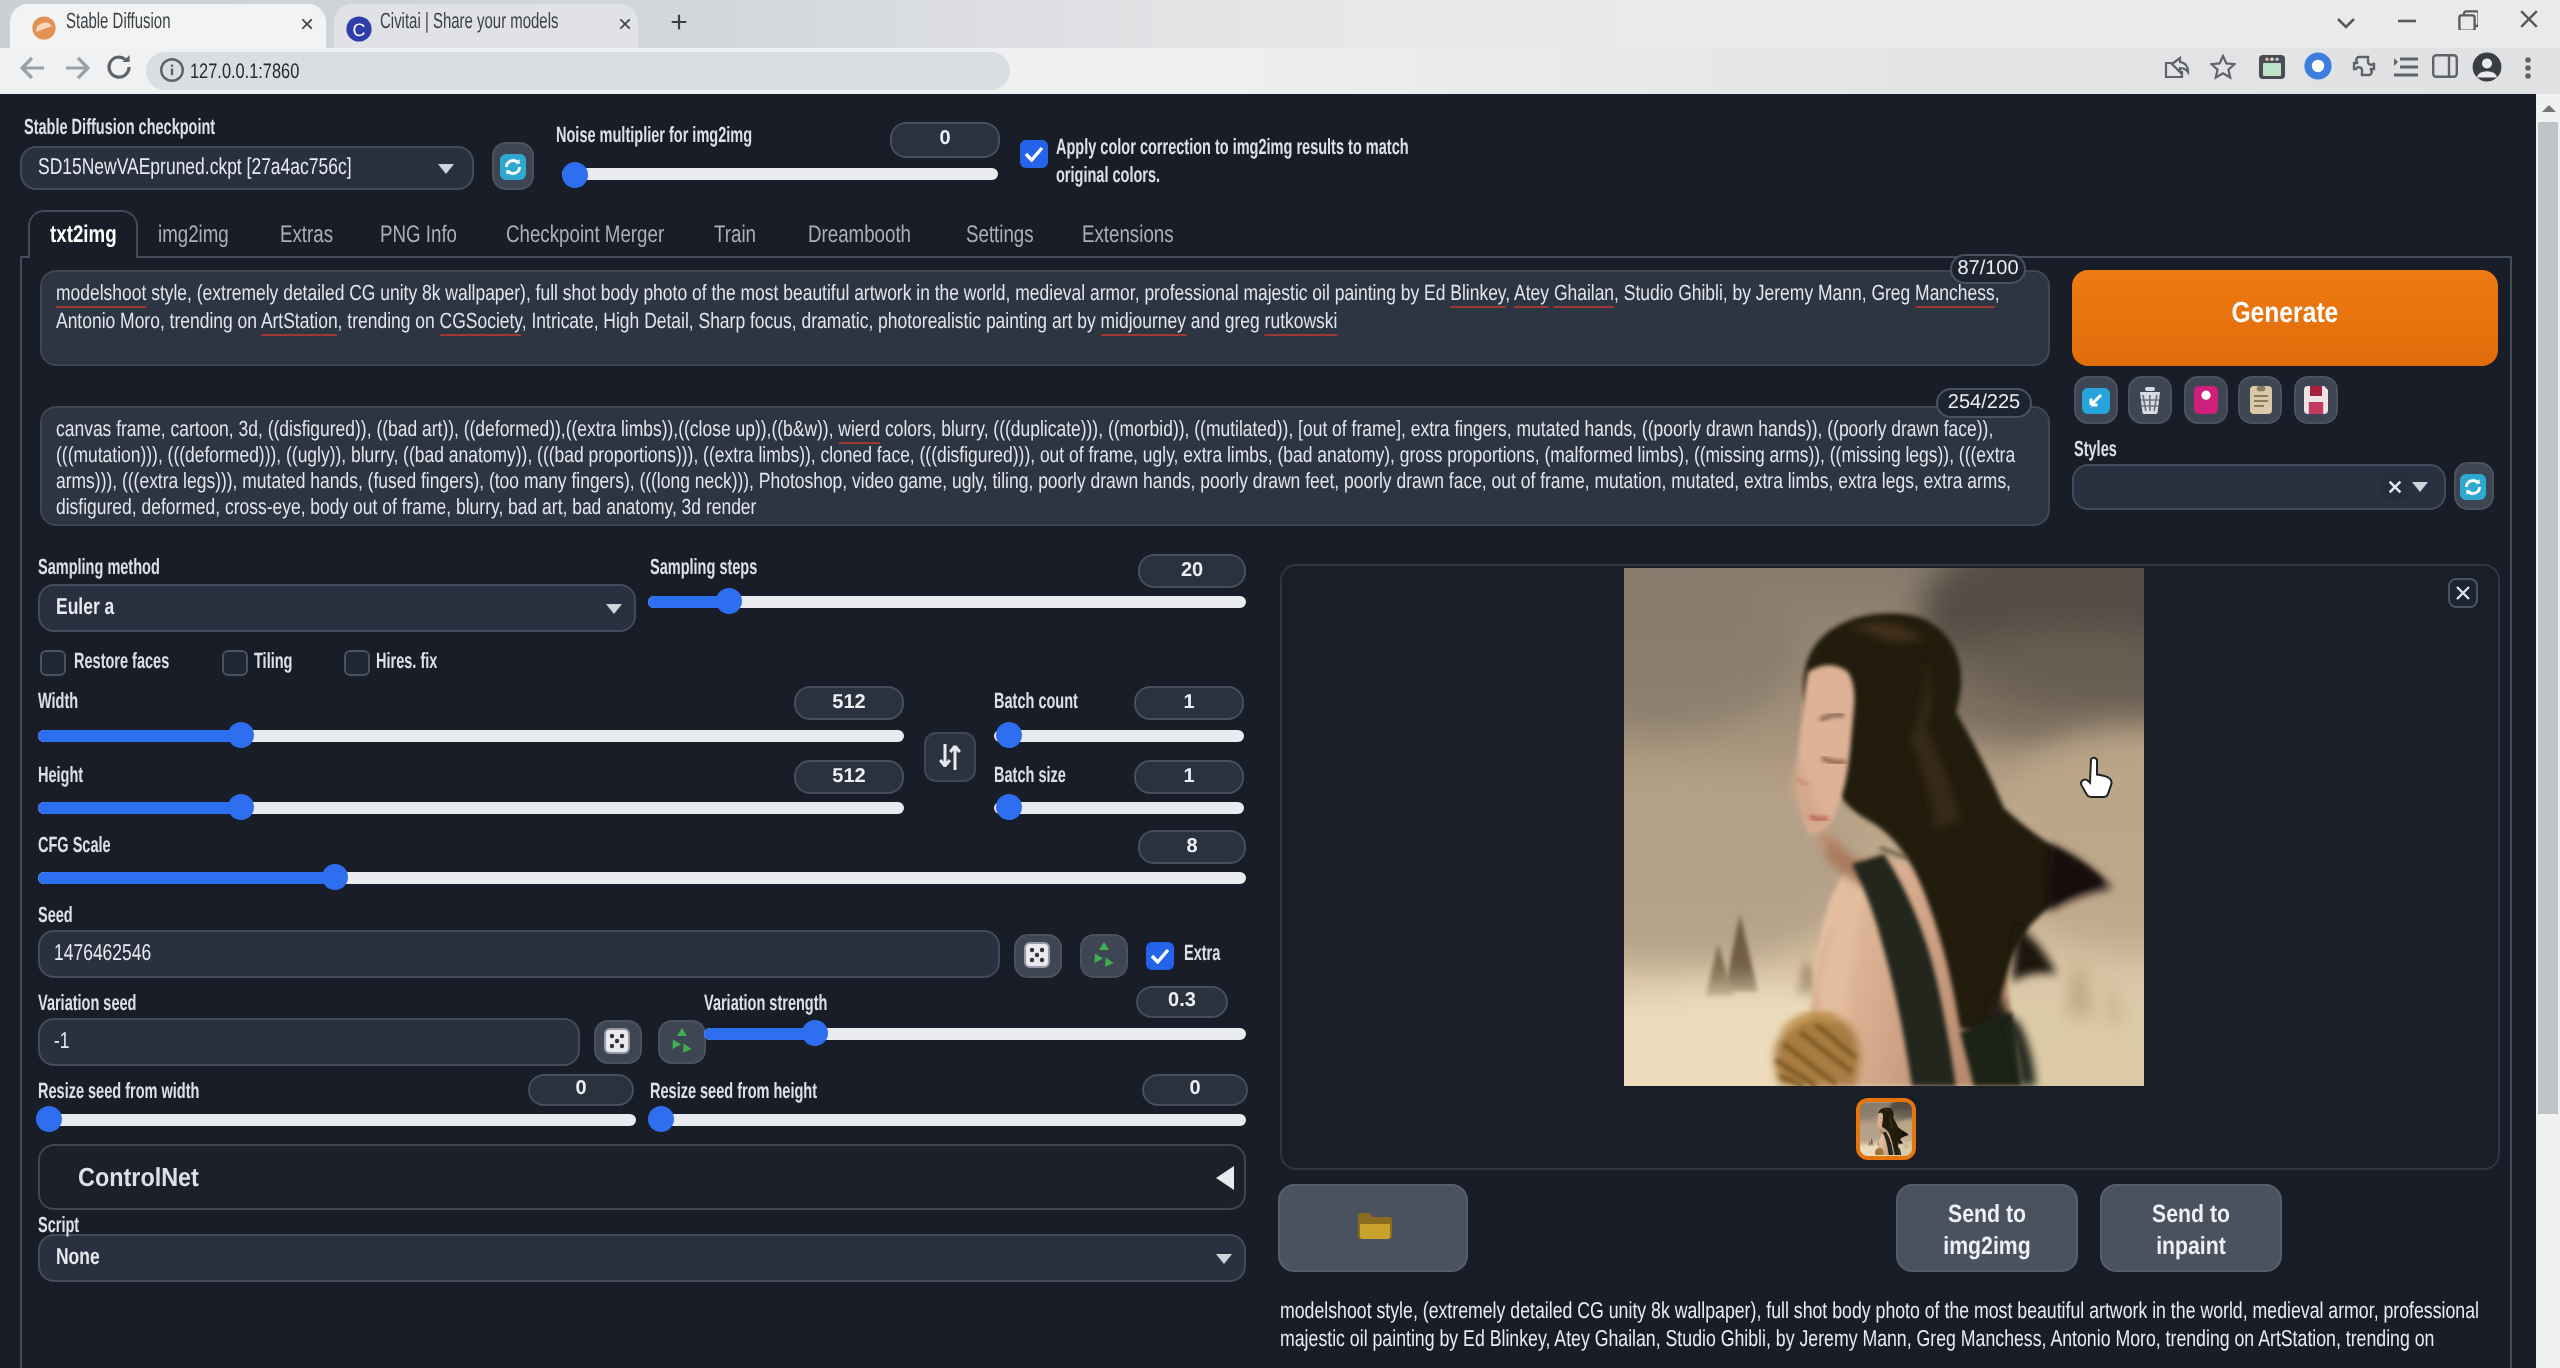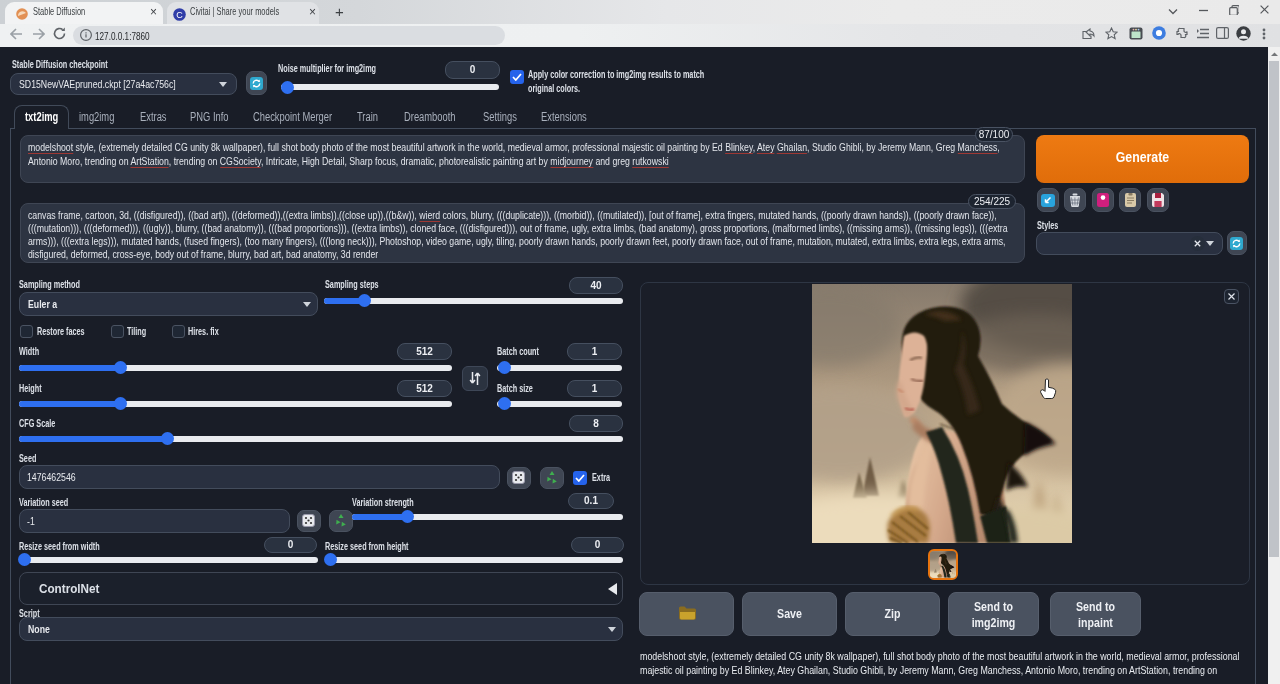--- a/index.html
+++ b/index.html
@@ -234,21 +234,21 @@
       <path d="M3.2 6.5 a3.3 3.3 0 0 1 6 -1.8 M9.8 6.5 a3.3 3.3 0 0 1 -6 1.8" stroke="#fff" stroke-width="1.4" fill="none"></path>
       <path d="M9.6 2.6 l0.4 2.3 -2.3 -0.4 z" fill="#fff"></path>
       <path d="M3.4 10.4 l-0.4 -2.3 2.3 0.4 z" fill="#fff"></path>
     </svg>
 
 <div class="lbl" style="left:19px;top:278px;">Sampling method</div>
 <div class="lbl" style="left:325px;top:278px;">Sampling steps</div>
 <div class="input" style="left:19px;top:292px;width:299px;height:24px;"></div>
 <div class="val" style="left:28px;top:298px;font-weight:700;">Euler a</div>
 <div class="caret" style="left:303px;top:302px;"></div>
-<div class="numbox" style="left:569px;top:277px;width:54px;height:17px;line-height:15px;">40</div>
+<div class="numbox" style="left:569px;top:277px;width:54px;height:17px;line-height:15px;">20</div>
 <div class="track" style="left:324px;top:298px;width:299px;"></div>
 <div class="fill" style="left:324px;top:298px;width:41px;"></div>
 <div class="knob" style="left:358px;top:294px;"></div>
 
 <div class="cbx" style="left:20px;top:325px;"></div>
 <div class="lbl" style="left:37px;top:325px;">Restore faces</div>
 <div class="cbx" style="left:111px;top:325px;"></div>
 <div class="lbl" style="left:127px;top:325px;">Tiling</div>
 <div class="cbx" style="left:172px;top:325px;"></div>
 <div class="lbl" style="left:188px;top:325px;">Hires. fix</div>
@@ -321,21 +321,21 @@
       <circle cx="4" cy="9" r="1.1" fill="#333"></circle>
       <circle cx="9" cy="9" r="1.1" fill="#333"></circle>
     </svg>
 <div class="toolbtn" style="left:329px;top:510px;width:24px;height:22px;"></div>
 <svg class="abs" style="left:334px;top:513px" width="14" height="14">
       <path d="M7 1 l2.5 4 h-5 z" fill="#3faf4f"></path>
       <path d="M2.2 11.5 l0.3 -4.7 4 2.4 z" fill="#3faf4f"></path>
       <path d="M11.8 11.5 l-4.3 1.9 0.3 -4.7 z" fill="#3faf4f"></path>
     </svg>
 <div class="lbl" style="left:352px;top:496px;">Variation strength</div>
-<div class="numbox" style="left:568px;top:493px;width:46px;height:16px;line-height:14px;">0.1</div>
+<div class="numbox" style="left:568px;top:493px;width:46px;height:16px;line-height:14px;">0.3</div>
 <div class="track" style="left:352px;top:514px;width:271px;"></div>
 <div class="fill" style="left:352px;top:514px;width:56px;"></div>
 <div class="knob" style="left:401px;top:510px;"></div>
 
 <div class="lbl" style="left:19px;top:540px;">Resize seed from width</div>
 <div class="numbox" style="left:264px;top:537px;width:53px;height:16px;line-height:14px;">0</div>
 <div class="track" style="left:19px;top:557px;width:299px;"></div>
 <div class="knob" style="left:18px;top:553px;"></div>
 <div class="lbl" style="left:325px;top:540px;">Resize seed from height</div>
 <div class="numbox" style="left:571px;top:537px;width:53px;height:16px;line-height:14px;">0</div>
@@ -436,26 +436,20 @@
 
 <div class="abs" style="left:928px;top:549px;width:30px;height:31px;border:2px solid #e8740e;border-radius:6px;background:#a5937c;overflow:hidden;"><svg width="26" height="27" viewBox="0 0 260 259">
         <use href="#pic"></use>
       </svg></div>
 
 <div class="gbtn" style="left:639px;width:95px;"></div>
 <svg class="abs" style="left:679px;top:606px" width="17" height="14">
       <path d="M0 2 a1.5 1.5 0 0 1 1.5 -1.5 h4 l2 2 h8 a1.5 1.5 0 0 1 1.5 1.5 v8 a1.5 1.5 0 0 1 -1.5 1.5 h-14 a1.5 1.5 0 0 1 -1.5 -1.5 z" fill="#8a6c1f"></path>
       <path d="M1 6 h15 v6 a1.5 1.5 0 0 1 -1.5 1.5 h-12 a1.5 1.5 0 0 1 -1.5 -1.5 z" fill="#c9a22c"></path>
     </svg>
-<div class="gbtn" style="left:742px;width:95px;line-height:42px;">
-      <span class="gtxt">Save</span>
-    </div>
-<div class="gbtn" style="left:845px;width:95px;line-height:42px;">
-      <span class="gtxt">Zip</span>
-    </div>
 <div class="gbtn" style="left:948px;width:91px;padding-top:6px;line-height:16px;">
       <span class="gtxt">Send to</span>
       <span class="gtxt">img2img</span>
     </div>
 <div class="gbtn" style="left:1050px;width:91px;padding-top:6px;line-height:16px;">
       <span class="gtxt">Send to</span>
       <span class="gtxt">inpaint</span>
     </div>
 
 <div class="cap" style="top:650px;">modelshoot style, (extremely detailed CG unity 8k wallpaper), full shot body photo of the most beautiful artwork in the world, medieval armor, professional</div>

